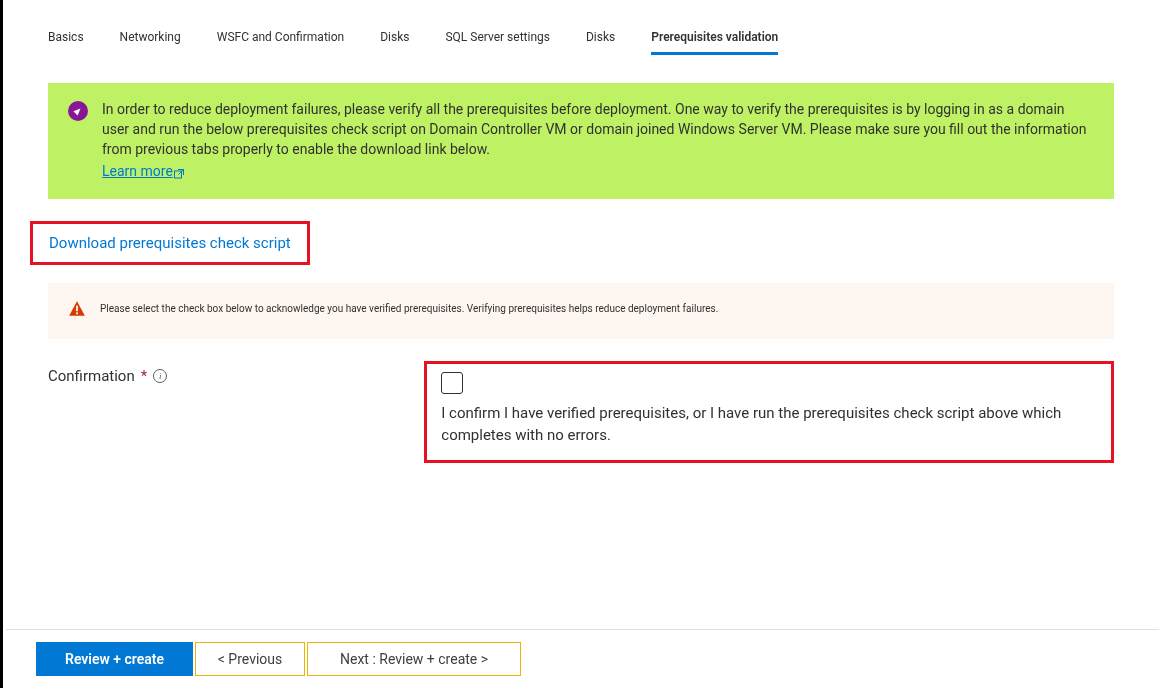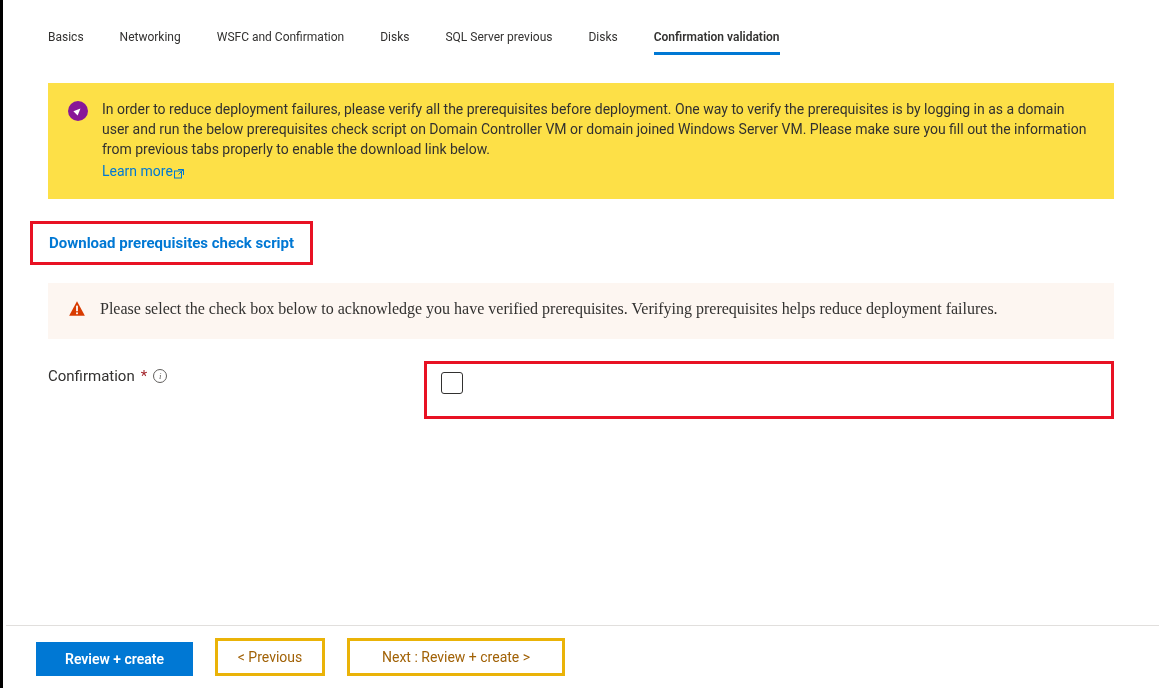--- a/index.html
+++ b/index.html
@@ -30,21 +30,21 @@
       color: #323130;
       padding-bottom: 8px;
       cursor: pointer;
       white-space: nowrap;
     }
     .tab.active {
       font-weight: 600;
       border-bottom: 3px solid #0078d4;
     }
     .info-box {
-      background: #fde047;
+      background: #bef264;
       padding: 16px 20px 18px 20px;
       display: flex;
       gap: 14px;
       margin-bottom: 22px;
     }
     .rocket-icon {
       width: 20px;
       height: 20px;
       background: #881798;
       border-radius: 50%;
@@ -64,20 +64,21 @@
       border-right: 3px solid transparent;
       border-bottom: 7px solid #fff;
     }
     .info-text {
       font-size: 14px;
       line-height: 20px;
       color: #323130;
     }
     .learn-more {
       color: #0078d4;
+      text-decoration: underline;
       display: inline-flex;
       align-items: center;
       gap: 0;
       cursor: pointer;
       margin-top: 2px;
     }
     .ext-icon {
       width: 12px;
       height: 12px;
       display: inline-block;
@@ -86,21 +87,20 @@
     .ext-icon svg {
       width: 12px;
       height: 12px;
     }
     .highlight-red {
       border: 3px solid #e81123;
       display: inline-block;
       padding: 10px 16px;
       margin-left: -18px;
       margin-bottom: 18px;
-      font-weight: bold;
     }
     .download-link {
       color: #0078d4;
       font-size: 15px;
       cursor: pointer;
     }
     .warn-box {
       background: #fdf6f1;
       padding: 16px 20px 18px 20px;
       display: flex;
@@ -109,24 +109,23 @@
     }
     .warn-icon {
       flex-shrink: 0;
       margin-top: 1px;
     }
     .warn-icon svg {
       width: 18px;
       height: 18px;
     }
     .warn-text {
-      font-size: 16px;
+      font-size: 10px;
       line-height: 20px;
       color: #323130;
-      font-family: Liberation Serif, serif;
     }
     .form-row {
       display: flex;
       align-items: flex-start;
       gap: 12px;
       margin-top: 16px;
     }
     .form-label {
       width: 370px;
       display: flex;
@@ -172,31 +171,30 @@
       color: #323130;
     }
     .footer {
       position: absolute;
       bottom: 0;
       left: 3px;
       right: 0;
       border-top: 1px solid #e1dfdd;
       padding: 12px 30px;
       display: flex;
-      gap: 22px;
-      align-items: flex-end;
+      gap: 2px;
     }
     .btn {
       font-family: inherit;
       font-size: 14px;
       padding: 8px 18px;
       cursor: pointer;
-      border: 3px solid #eab308;
+      border: 1px solid #eab308;
       background: #fff;
-      color: #a16207;
+      color: #404040;
       min-width: 110px;
     }
     .btn-primary {
       background: #0078d4;
       color: #fff;
       border: 1px solid #0078d4;
       font-weight: 600;
       padding: 8px 28px;
     }
     .btn-wide {
@@ -206,23 +204,23 @@
 </head>
 <body>
 
 <div class="content">
 
   <div class="tabs">
     <div class="tab">Basics</div>
     <div class="tab">Networking</div>
     <div class="tab">WSFC and Confirmation</div>
     <div class="tab">Disks</div>
-    <div class="tab">SQL Server previous</div>
+    <div class="tab">SQL Server settings</div>
     <div class="tab">Disks</div>
-    <div class="tab active">Confirmation validation</div>
+    <div class="tab active">Prerequisites validation</div>
   </div>
 
   <div class="info-box">
     <span class="rocket-icon"></span>
     <div class="info-text">
       <span>In order to reduce deployment failures, please verify all the prerequisites before deployment. One way to verify the prerequisites is by logging in as a domain user and run the below prerequisites check script on Domain Controller VM or domain joined Windows Server VM. Please make sure you fill out the information from previous tabs properly to enable the download link below.</span>
       <br>
       <a class="learn-more">
         <span>Learn more</span>
         <span class="ext-icon">
@@ -252,20 +250,21 @@
   </div>
 
   <div class="form-row">
     <div class="form-label">
       <span>Confirmation</span>
       <span class="required">*</span>
       <span class="info-circle">i</span>
     </div>
     <div class="form-control">
       <span class="checkbox"></span>
+      <div class="check-label">I confirm I have verified prerequisites, or I have run the prerequisites check script above which completes with no errors.</div>
     </div>
   </div>
 
 </div>
 
 <div class="footer">
   <button class="btn btn-primary">Review + create</button>
   <button class="btn">&lt; Previous</button>
   <button class="btn btn-wide">Next : Review + create &gt;</button>
 </div>

